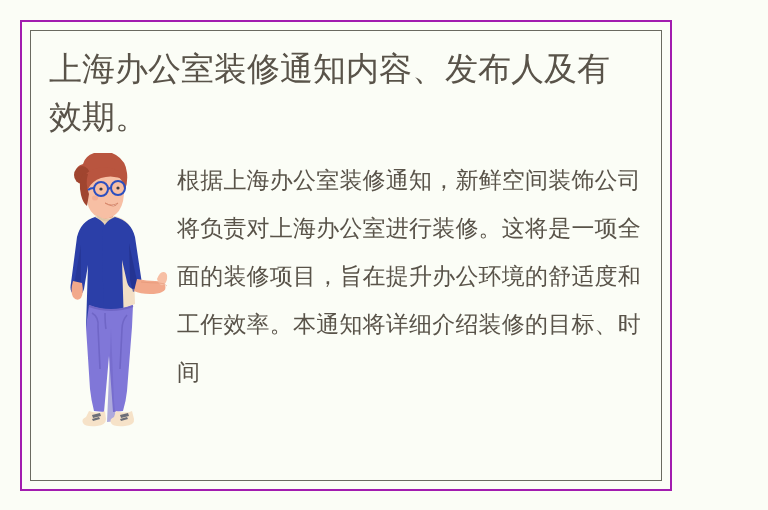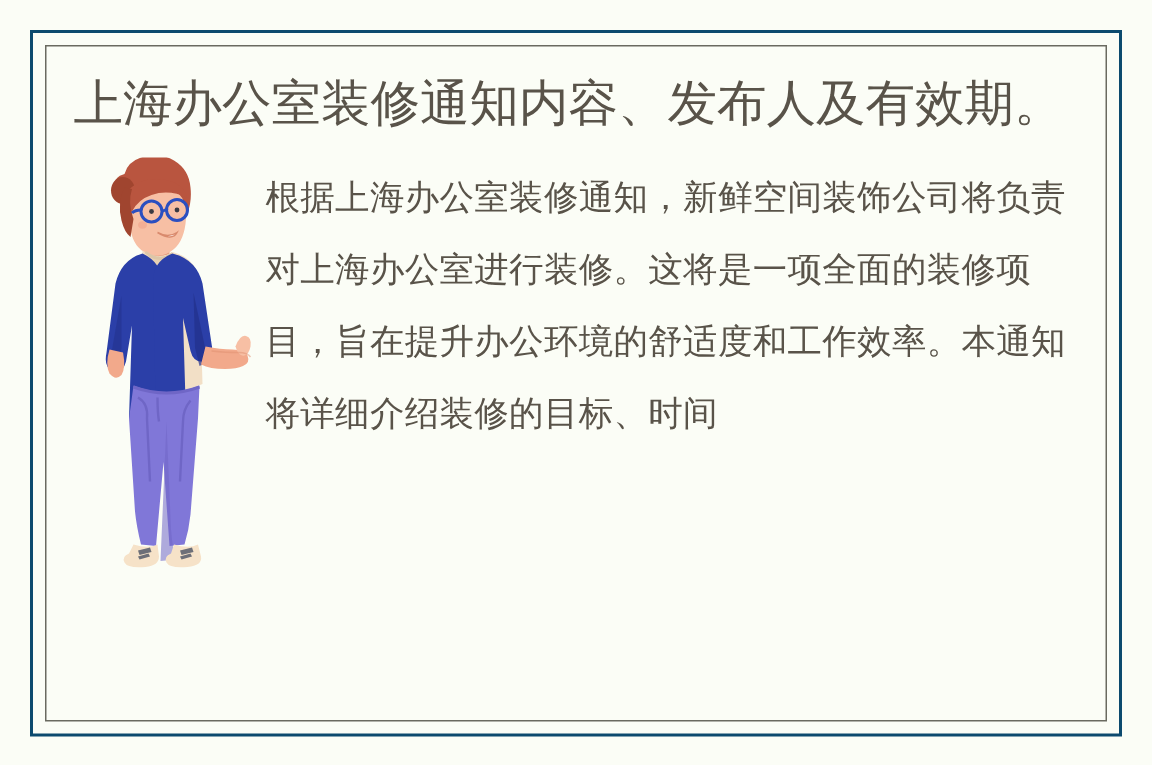--- a/index.html
+++ b/index.html
@@ -10,24 +10,24 @@
     width: 768px;
     height: 510px;
     background: #fbfdf6;
     font-family: "Liberation Sans", "DejaVu Sans", sans-serif;
     overflow: hidden;
   }
   #card {
     position: absolute;
     left: 20px;
     top: 20px;
-    width: 728px;
+    width: 652px;
     height: 471px;
     box-sizing: border-box;
-    border: 2px solid #0c4a6e;
+    border: 2px solid #a21caf;
     background: #fbfdf6;
   }
   #card-inner {
     position: absolute;
     left: 8px;
     top: 8px;
     right: 8px;
     bottom: 8px;
     box-sizing: border-box;
     border: 1px solid #6a6a60;
@@ -70,21 +70,21 @@
     width: 132px;
     height: 300px;
   }
   #body-text {
     flex: 1 1 auto;
     color: #595349;
     font-size: 23px;
     line-height: 48px;
     padding-top: 4px;
     padding-right: 6px;
-    font-family: Liberation Mono, monospace;
+    font-family: Liberation Serif, serif;
     letter-spacing: 0.2px;
   }
 </style>
 </head>
 <body>
 
 <div id="card">
   <div id="card-inner">
     <div id="content">
 

